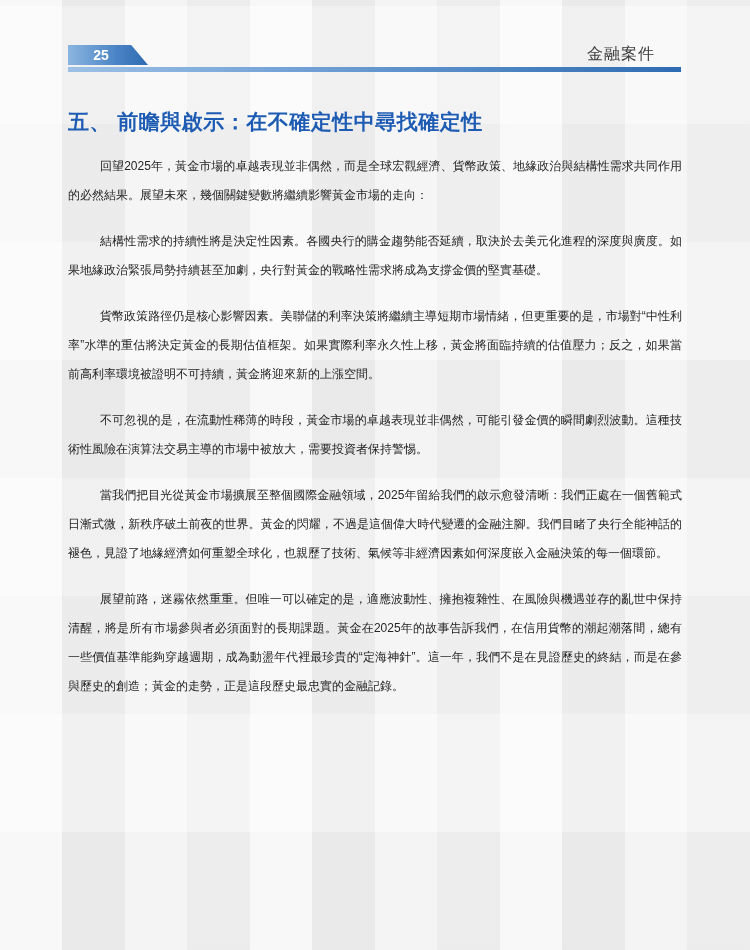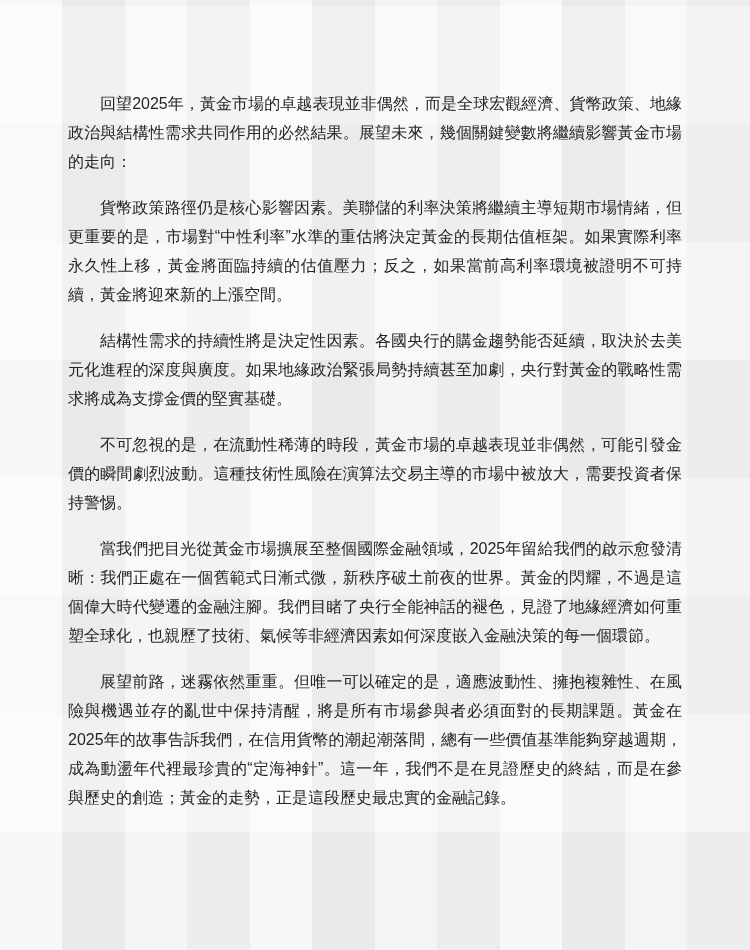--- a/index.html
+++ b/index.html
@@ -48,37 +48,45 @@
     position: absolute; top: 72px; left: 68px; width: 614px;
   }
   .section-heading {
     margin: 38px 0 18px 0;
     font-size: 21px; line-height: 24px;
     font-weight: bold; color: #1e5cb3;
     letter-spacing: 0.5px;
   }
   .body-text p {
     margin: 17px 0 14px 0;
-    font-size: 16px; line-height: 29px;
+    font-size: 12px; line-height: 29px;
     color: #242424;
     text-align: justify;
     text-indent: 32px;
   }
 </style>
 </head>
 <body>
 
 <div class="page">
 
+  <div class="header">
+    <div class="page-badge">
+      <span>25</span>
+    </div>
+    <div class="doc-title">金融案件</div>
+    <div class="header-rule"></div>
+  </div>
 
   <div class="content">
+    <h1 class="section-heading">五、 前瞻與啟示：在不確定性中尋找確定性</h1>
 
     <div class="body-text">
       <p>回望2025年，黃金市場的卓越表現並非偶然，而是全球宏觀經濟、貨幣政策、地緣政治與結構性需求共同作用的必然結果。展望未來，幾個關鍵變數將繼續影響黃金市場的走向：</p>
+      <p>結構性需求的持續性將是決定性因素。各國央行的購金趨勢能否延續，取決於去美元化進程的深度與廣度。如果地緣政治緊張局勢持續甚至加劇，央行對黃金的戰略性需求將成為支撐金價的堅實基礎。</p>
       <p>貨幣政策路徑仍是核心影響因素。美聯儲的利率決策將繼續主導短期市場情緒，但更重要的是，市場對“中性利率”水準的重估將決定黃金的長期估值框架。如果實際利率永久性上移，黃金將面臨持續的估值壓力；反之，如果當前高利率環境被證明不可持續，黃金將迎來新的上漲空間。</p>
-      <p>結構性需求的持續性將是決定性因素。各國央行的購金趨勢能否延續，取決於去美元化進程的深度與廣度。如果地緣政治緊張局勢持續甚至加劇，央行對黃金的戰略性需求將成為支撐金價的堅實基礎。</p>
       <p>不可忽視的是，在流動性稀薄的時段，黃金市場的卓越表現並非偶然，可能引發金價的瞬間劇烈波動。這種技術性風險在演算法交易主導的市場中被放大，需要投資者保持警惕。</p>
       <p>當我們把目光從黃金市場擴展至整個國際金融領域，2025年留給我們的啟示愈發清晰：我們正處在一個舊範式日漸式微，新秩序破土前夜的世界。黃金的閃耀，不過是這個偉大時代變遷的金融注腳。我們目睹了央行全能神話的褪色，見證了地緣經濟如何重塑全球化，也親歷了技術、氣候等非經濟因素如何深度嵌入金融決策的每一個環節。</p>
       <p>展望前路，迷霧依然重重。但唯一可以確定的是，適應波動性、擁抱複雜性、在風險與機遇並存的亂世中保持清醒，將是所有市場參與者必須面對的長期課題。黃金在2025年的故事告訴我們，在信用貨幣的潮起潮落間，總有一些價值基準能夠穿越週期，成為動盪年代裡最珍貴的“定海神針”。這一年，我們不是在見證歷史的終結，而是在參與歷史的創造；黃金的走勢，正是這段歷史最忠實的金融記錄。</p>
     </div>
   </div>
 
 </div>
 
 </body></html>

